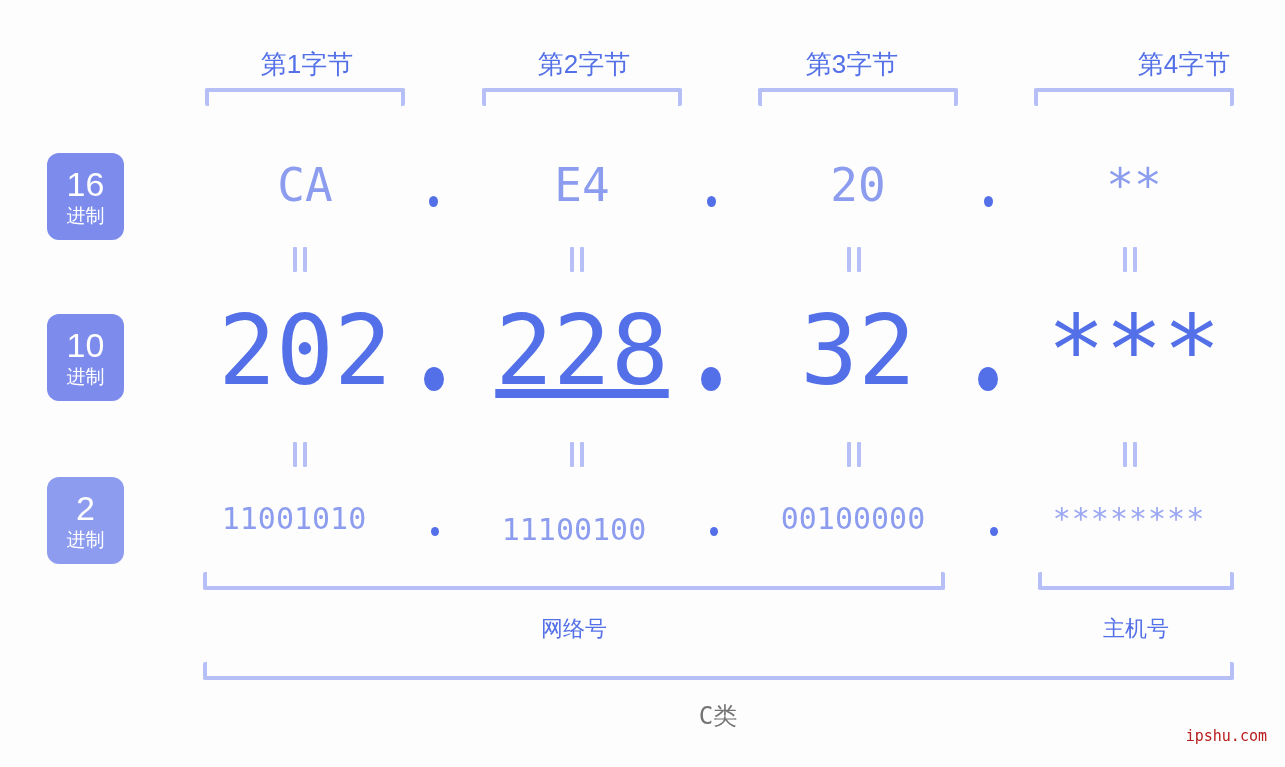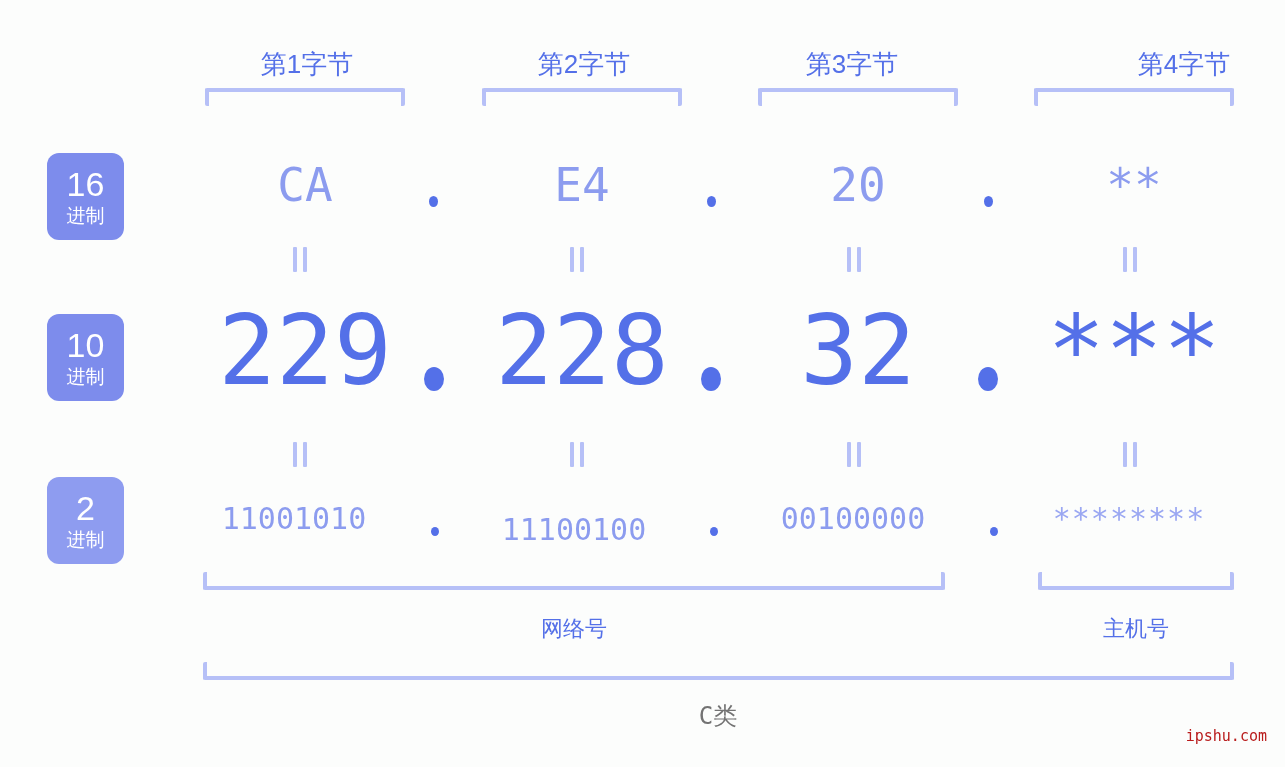--- a/index.html
+++ b/index.html
@@ -226,22 +226,22 @@
   <div class="eq" style="left:847px;  top:247px;">
       <i></i>
       <i></i>
     </div>
   <div class="eq" style="left:1123px; top:247px;">
       <i></i>
       <i></i>
     </div>
 
   <div class="row-dec">
-    <div class="val-cell" style="left:205px;">229</div>
-    <div class="val-cell" style="left:482px;">228</div>
+    <div class="val-cell" style="left:205px;">202</div>
+    <div class="val-cell" style="left:482px;text-decoration:underline;">228</div>
     <div class="val-cell" style="left:758px;">32</div>
     <div class="val-cell" style="left:1034px;">***</div>
 
     <span class="dot dec" style="left:424px; top:367px;"></span>
     <span class="dot dec" style="left:701px; top:367px;"></span>
     <span class="dot dec" style="left:978px; top:367px;"></span>
   </div>
 
   <div class="eq" style="left:293px;  top:442px;">
       <i></i>

